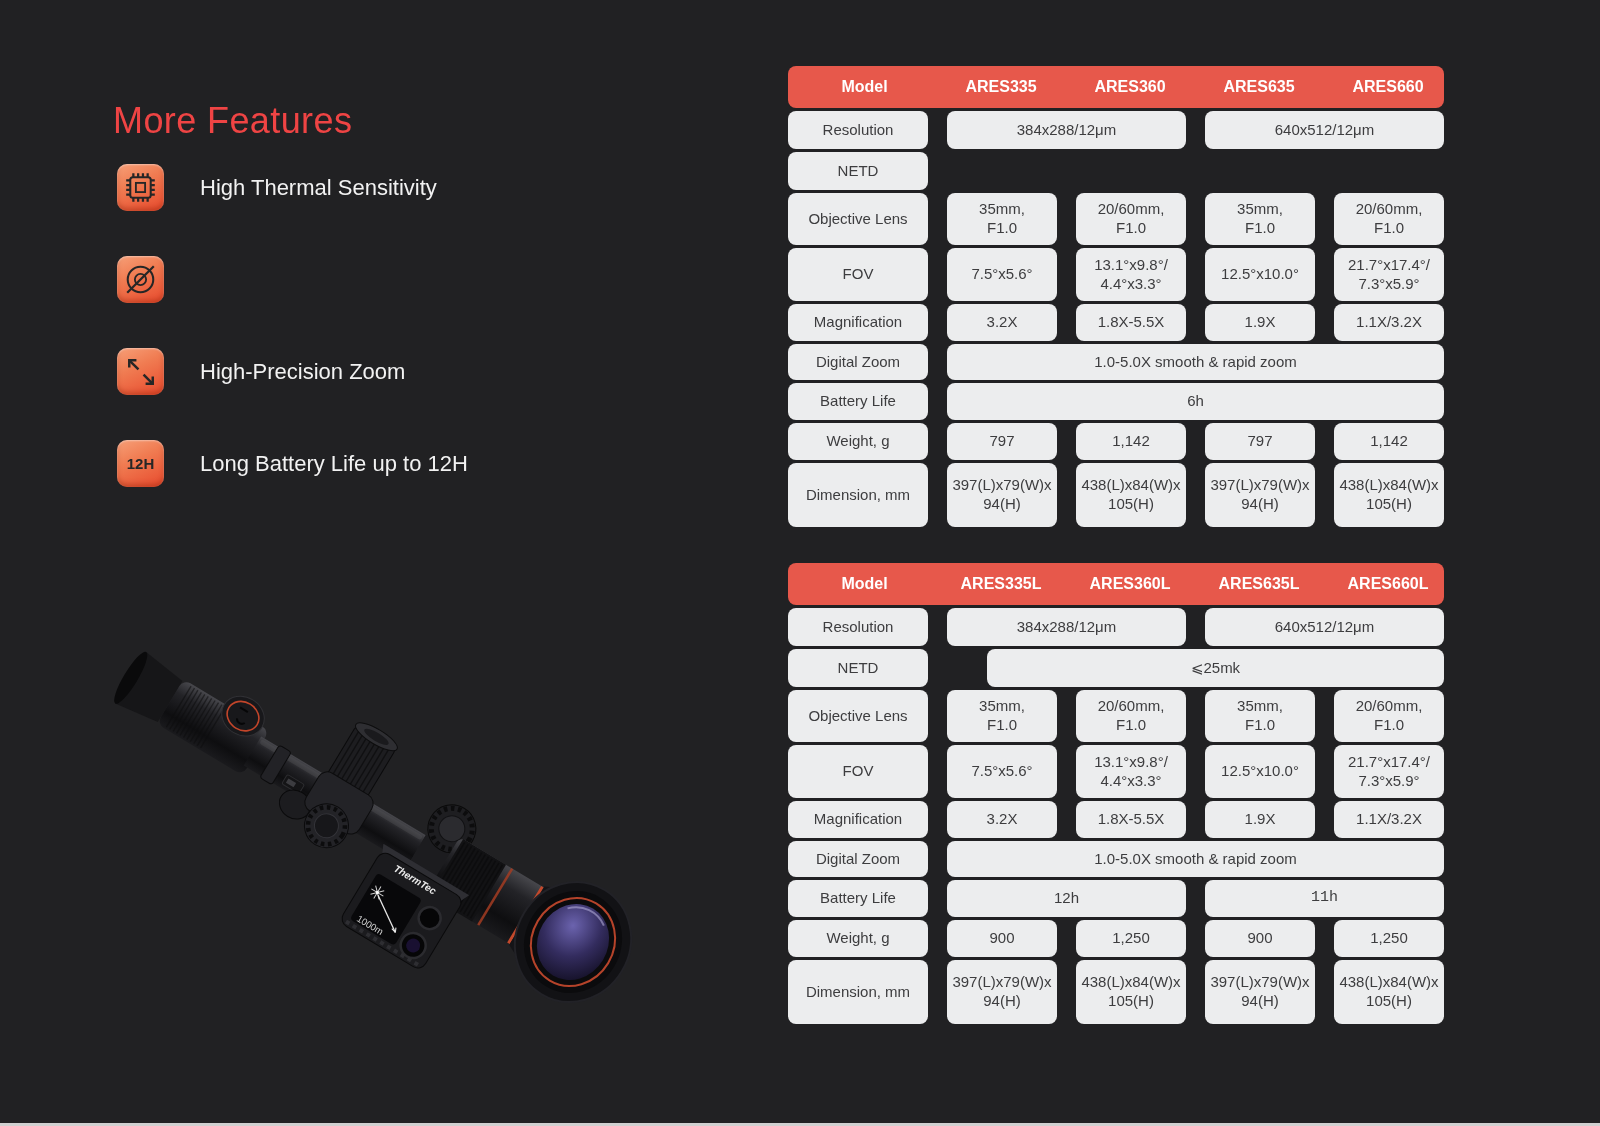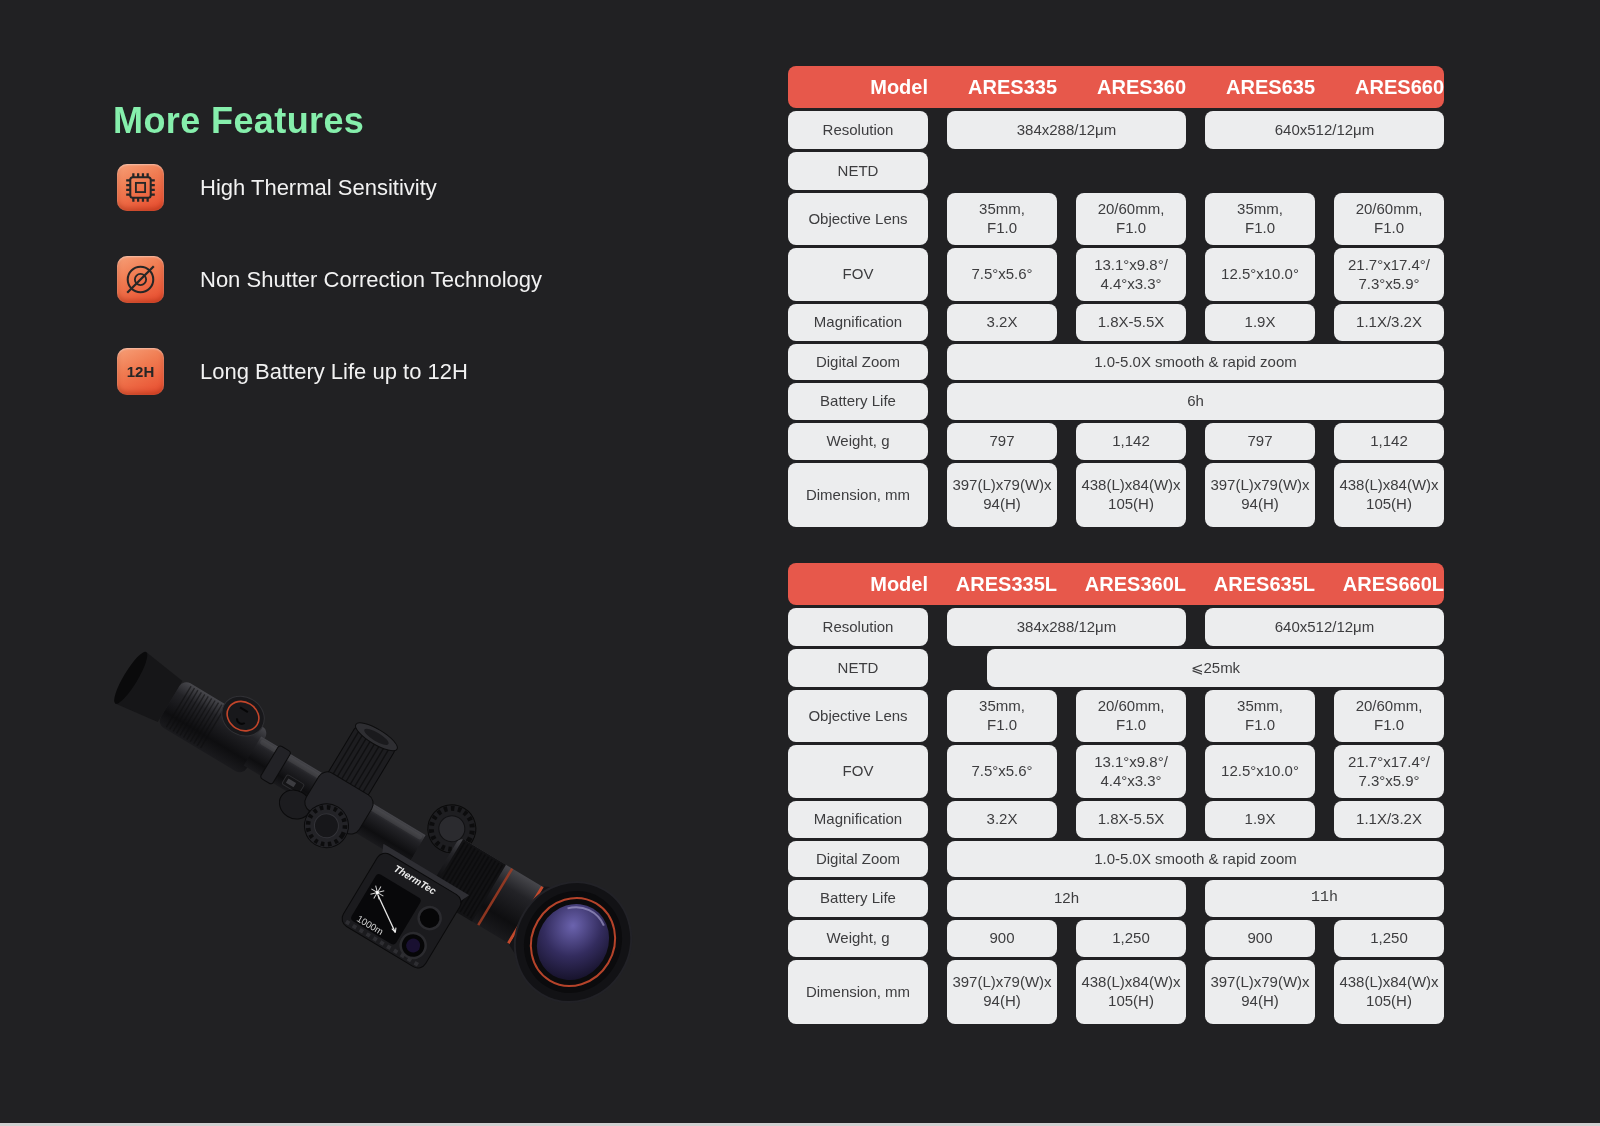--- a/index.html
+++ b/index.html
@@ -3,21 +3,21 @@
 <meta charset="utf-8">
 <style>
   html,body{margin:0;padding:0;}
   body{
     width:1600px;height:1126px;position:relative;overflow:hidden;
     background:var(--page-bg,#212123);
     font-family:"Liberation Sans","DejaVu Sans",sans-serif;
   }
   .page-title{
     position:absolute;left:113px;top:76px;
-    font-size:36px;font-weight:700;color:#86efac;letter-spacing:.4px;
+    font-size:36px;font-weight:400;color:#ef4444;letter-spacing:.4px;
   }
   
   .features{position:absolute;left:117px;top:164px;display:flex;flex-direction:column;gap:45px;}
   .feature{display:flex;align-items:center;gap:36px;height:47px;}
   .feature-icon{
     width:47px;height:47px;border-radius:10px;flex:0 0 47px;
     background:linear-gradient(155deg,var(--icon-grad-top,#F7A078) 0%,#F07C52 40%,var(--icon-grad-bottom,#E84A2D) 100%);
     box-shadow:inset 0 1px 2px rgba(255,255,255,.45), inset 0 -3px 5px rgba(130,25,0,.35);
     display:flex;align-items:center;justify-content:center;
   }
@@ -34,21 +34,21 @@
     grid-template-rows:42px 38px 38px 52px 53px 37px 36px 37px 37px 64px;
     row-gap:3px;
   }
   #table-0{top:66px;}
   #table-1{top:563px;}
   .thead{
     display:grid;grid-template-columns:140px repeat(4,1fr);column-gap:4px;
     background:var(--accent-red,#E7584B);border-radius:8px;
     align-items:center;color:#ffffff;
   }
-  .th{text-align:right;font-size:20px;font-weight:700;margin-left:13px;}
+  .th{text-align:center;font-size:16px;font-weight:700;margin-left:13px;}
   .trow{display:grid;grid-template-columns:140px repeat(4,1fr);column-gap:19px;}
   .cell{
     background:var(--cell-bg,#ECEDEE);border-radius:8px;
     display:flex;align-items:center;justify-content:center;
     text-align:center;color:var(--cell-text,#3D3D3F);
     font-size:15px;line-height:1.25;white-space:pre-line;
     padding:2px 4px;box-sizing:border-box;
   }
   .bottom-edge{position:absolute;left:0;bottom:0;width:100%;height:3px;background:#d0d0d0;}
 </style>
@@ -72,23 +72,33 @@
 
 
   <div class="feature">
     <div class="feature-icon">
       <svg width="47" height="47" viewBox="0 0 46 46" fill="none" stroke="#262626" stroke-width="2">
         <circle cx="23" cy="23" r="12.5"></circle>
         <circle cx="23" cy="23" r="5.5" stroke-width="1.8"></circle>
         <path d="M10 36 L36 10" stroke-width="2.2"></path>
       </svg>
     </div>
-    <span class="feature-label">Non Shutter Correction Technology</span>
-  </div>
-
+  </div>
+
+  <div class="feature">
+    <div class="feature-icon">
+      <svg width="47" height="47" viewBox="0 0 46 46" fill="none" stroke="#262626" stroke-width="2.4">
+        <path d="M21 21 L12 12"></path>
+          <path d="M12 19 V12 H19"></path>
+        <path d="M26 26 L35 35"></path>
+          <path d="M35 28 V35 H28"></path>
+      </svg>
+    </div>
+    <span class="feature-label">High-Precision Zoom</span>
+  </div>
 
   <div class="feature">
     <div class="feature-icon">
       <span class="glyph-text glyph-small">12H</span>
     </div>
     <span class="feature-label">Long Battery Life up to 12H</span>
   </div>
 
 </div>
 

